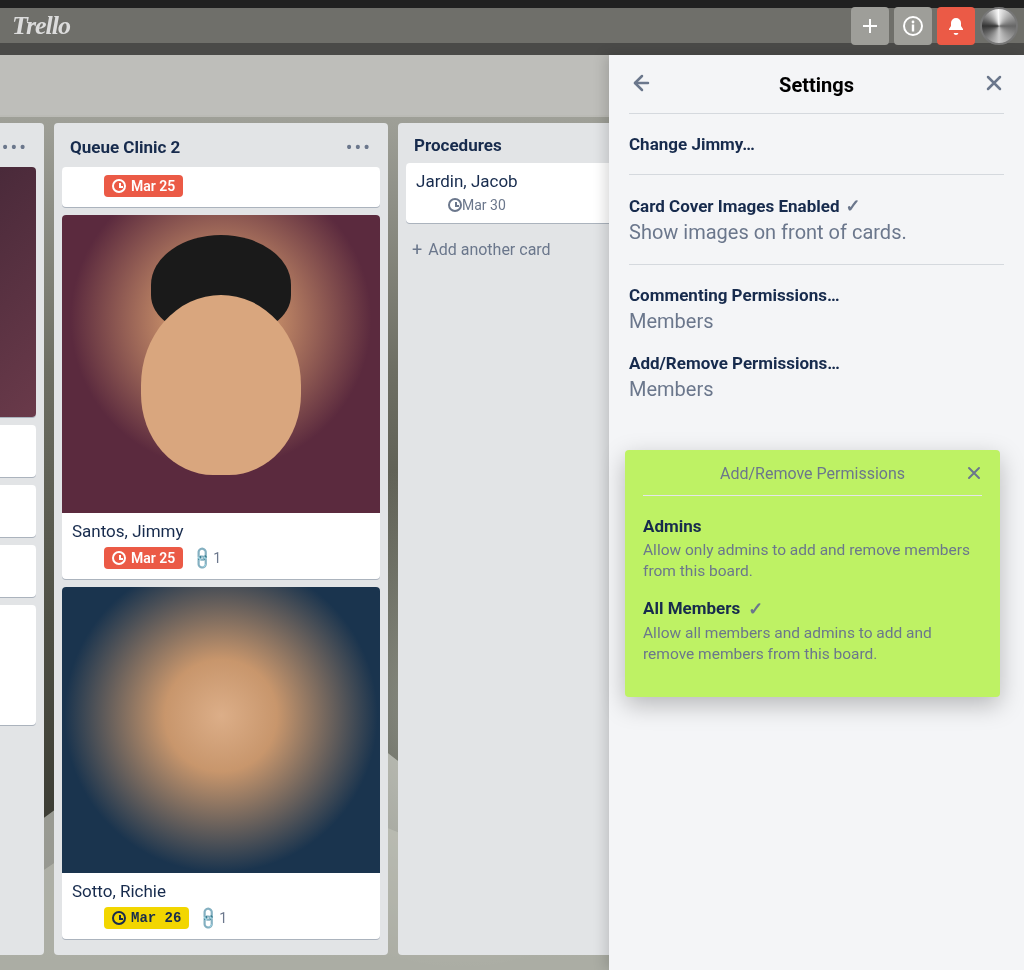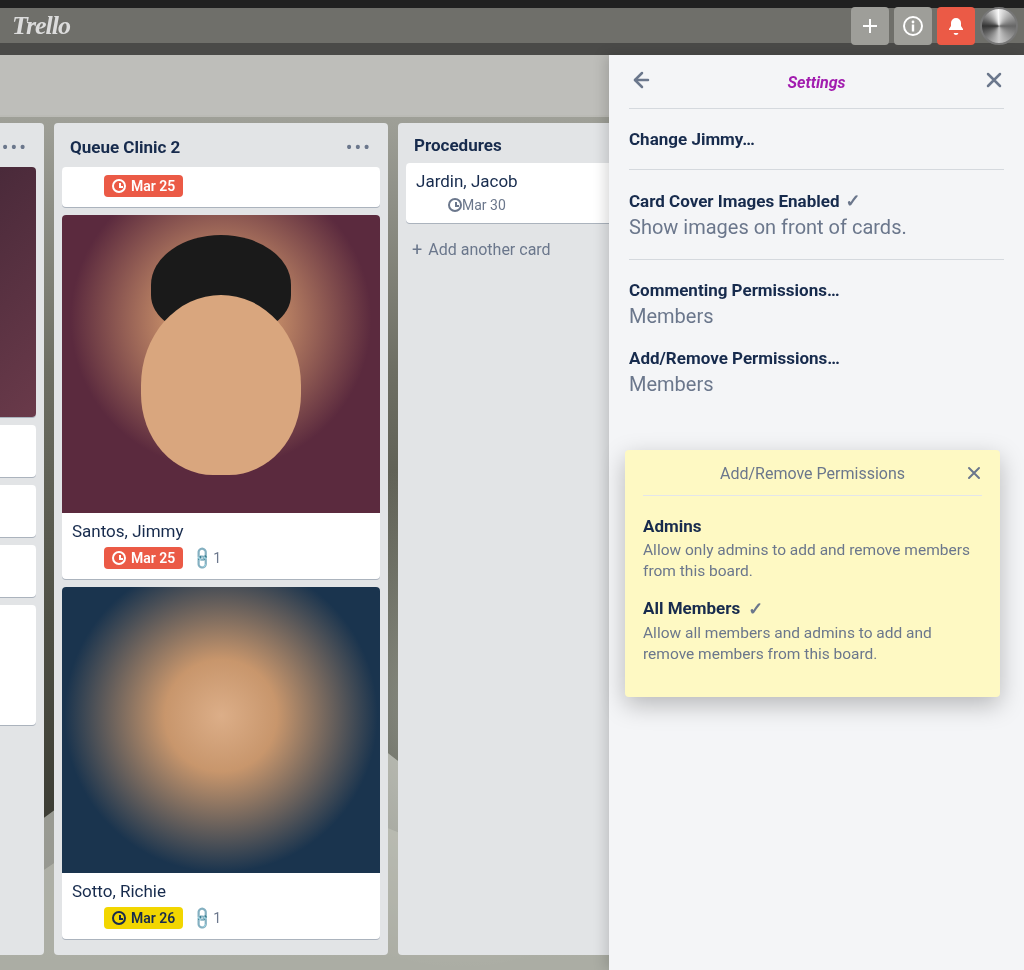--- a/index.html
+++ b/index.html
@@ -45,48 +45,48 @@
 .cov-face1 { position:relative; }
 .cov-face1::before { content:""; position:absolute; top:20px; left:50%; transform:translateX(-50%); width:140px; height:100px; background:#1a1a1a; border-radius:50% 50% 40% 40%; }
 .cov-face1::after { content:""; position:absolute; top:80px; left:50%; transform:translateX(-50%); width:160px; height:180px; background:#d9a67e; border-radius:50% 50% 45% 45%; }
 .cov2 { height:286px; background: radial-gradient(circle at 50% 45%, #dcae88 0%, #c8966c 25%, #1a344e 70%); }
 .cov2::before { content:""; position:absolute; }
 .card-body { padding: 8px 10px 10px; }
 .card-name { font-size: 17px; color: #172b4d; margin-bottom: 6px; }
 .badges { display: flex; align-items: center; gap: 10px; padding-left: 32px; }
 .badge-date { display: inline-flex; align-items: center; gap: 5px; font-size: 14px; font-weight: 600; padding: 3px 8px; border-radius: 4px; color: #fff; }
 .badge-red { background: #eb5a46; }
-.badge-yellow { background: #f2d600; color:#172b4d; }
+.badge-yellow { background: #f2d600; color:#172b4d;font-family:Liberation Mono, monospace; }
 .badge-plain { display: inline-flex; align-items: center; gap: 0; font-size: 14px; color: #6b778c; }
 .clock-icon { width: 14px; height: 14px; border: 2px solid currentColor; border-radius: 50%; position: relative; display:inline-block; }
 .clock-icon::before { content: ""; position: absolute; top: 2px; left: 5px; width: 2px; height: 5px; background: currentColor; }
 .clock-icon::after { content: ""; position: absolute; top: 5px; left: 5px; width: 4px; height: 2px; background: currentColor; }
 .attach-icon { font-size: 16px; transform: rotate(-45deg); display: inline-block; }
 
 .add-card { color: #6b778c; font-size: 16px; padding: 8px 6px; cursor: pointer; display: flex; align-items: center; gap: 6px; }
 .plus { font-size: 18px; }
 
 
 .panel { position: absolute; top: 55px; right: 0; width: 415px; bottom: 0; background: #f4f5f7; box-shadow: -4px 0 12px rgba(0,0,0,0.15); display: flex; flex-direction: column; }
 .panel-head { display: flex; align-items: center; justify-content: center; position: relative; padding: 18px 0 16px; border-bottom: 1px solid #d5d9de; margin: 0 20px; }
-.panel-title { font-size: 16px; font-weight: 700; color: #a21caf; font-style: italic; }
+.panel-title { font-size: 20px; font-weight: 700; color: #000000; }
 .panel-back { position: absolute; left: 0; color: #6b778c; font-size: 22px; cursor: pointer; }
 .panel-close { position: absolute; right: 0; color: #6b778c; font-size: 22px; cursor: pointer; }
 
 .panel-body { padding: 0 20px; overflow-y: auto; flex: 1; }
 .sect { padding: 20px 0; border-bottom: 1px solid #d5d9de; }
 .sect:last-child { border-bottom: none; }
 .sect-row { margin-bottom: 2px; }
 .sect-title { font-size: 17px; font-weight: 700; color: #172b4d; cursor: pointer; display: inline-flex; align-items: center; gap: 6px; }
 .sect-desc { font-size: 20px; color: #6b778c; margin-top: 4px; }
 .sect-group .sect-row + .sect-row { margin-top: 20px; }
 .check { color: #6b778c; font-size: 18px; }
 
 
-.popover { position: absolute; top: 395px; left: 16px; right: 24px; background: #fef9c3; border-radius: 4px; box-shadow: 0 8px 24px rgba(0,0,0,0.25); padding: 14px 18px 20px; }
+.popover { position: absolute; top: 395px; left: 16px; right: 24px; background: #bef264; border-radius: 4px; box-shadow: 0 8px 24px rgba(0,0,0,0.25); padding: 14px 18px 20px; }
 .pop-head { text-align: center; position: relative; padding-bottom: 12px; border-bottom: 1px solid #e4e6ea; margin-bottom: 14px; }
 .pop-title { color: #6b778c; font-size: 16px; }
 .pop-close { position: absolute; right: 0; top: 0; color: #6b778c; font-size: 18px; cursor: pointer; }
 .pop-opt { padding: 6px 0 12px; cursor: pointer; }
 .pop-opt + .pop-opt { padding-top: 4px; }
 .pop-name { font-weight: 700; color: #172b4d; font-size: 17px; display: inline-flex; align-items: center; gap: 8px; }
 .pop-desc { color: #6b778c; font-size: 15.5px; margin-top: 4px; line-height: 1.35; }
 
 </style>
 </head>

